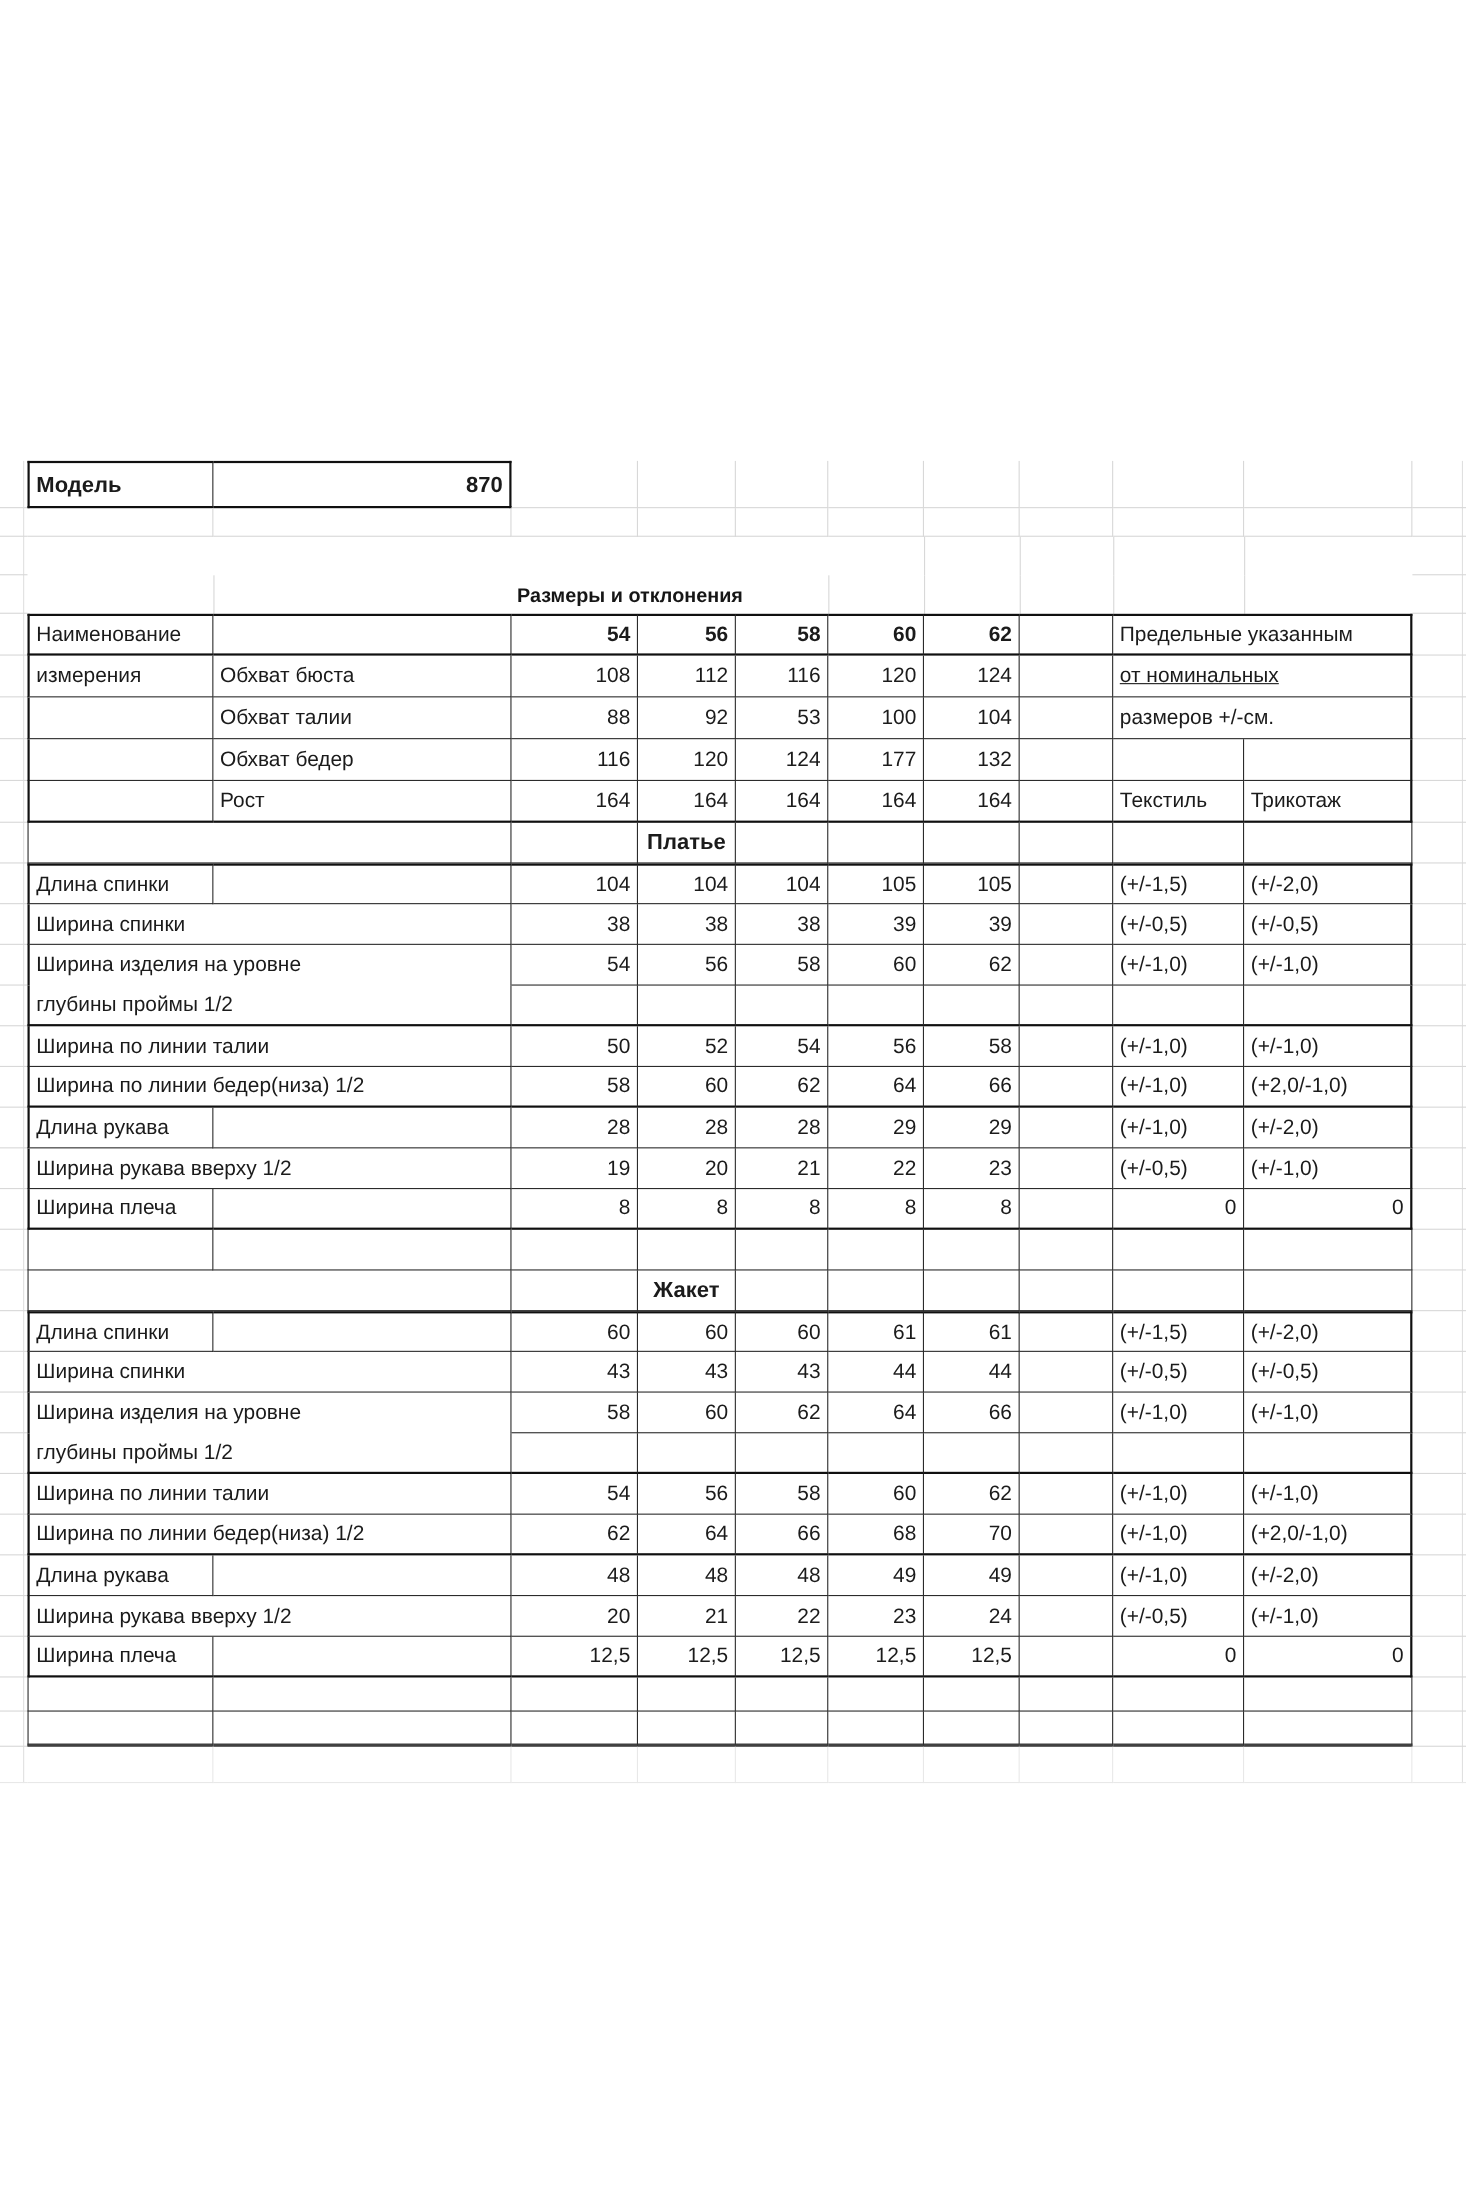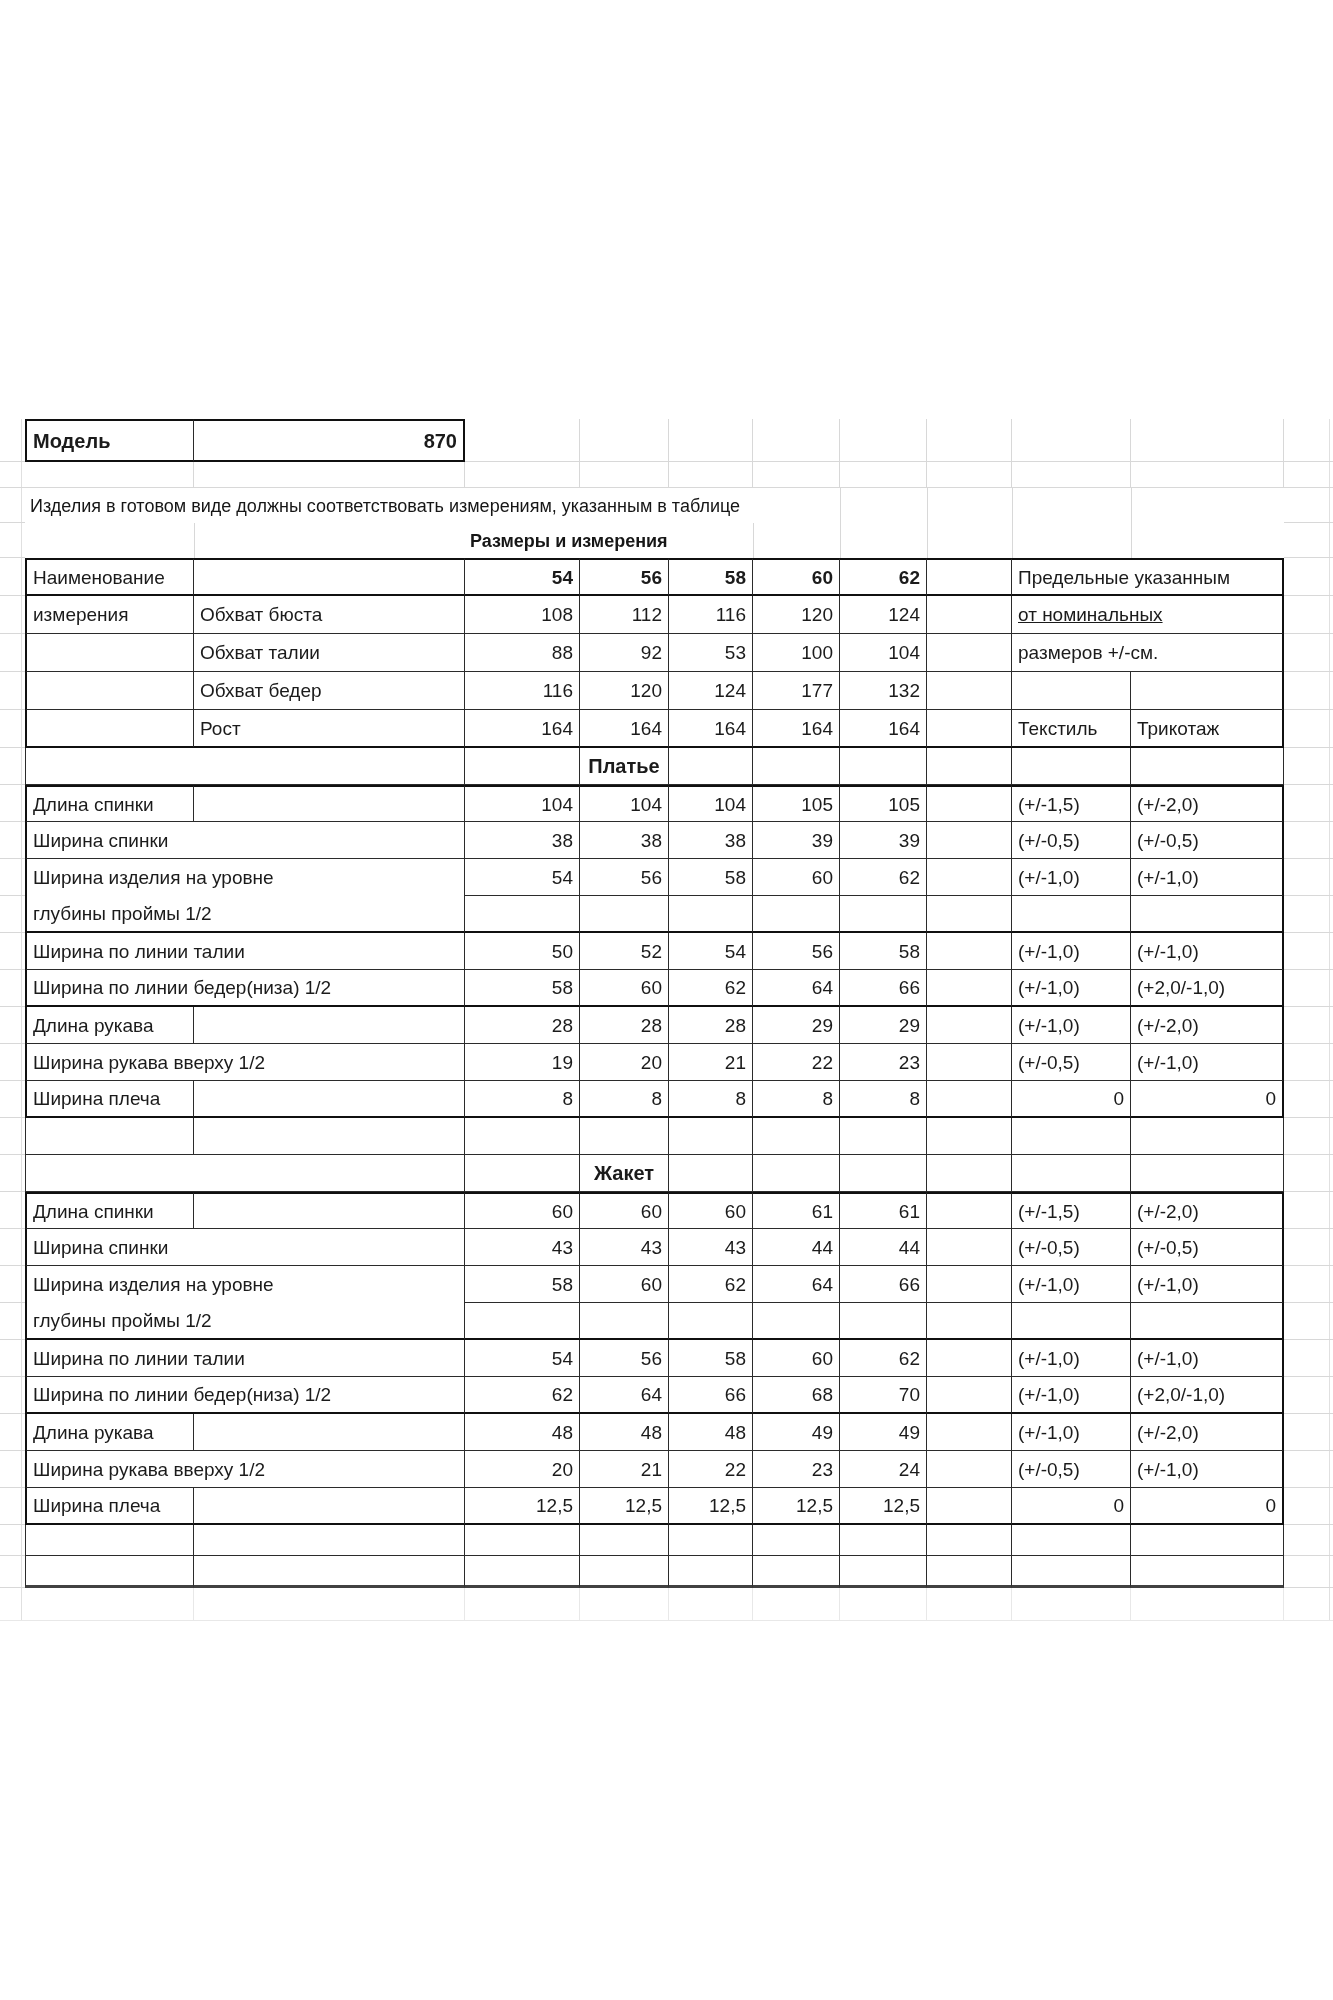--- a/index.html
+++ b/index.html
@@ -70,32 +70,31 @@
         <div class="c fR fB" style="left: 1012px; width: 119px;"></div>
         <div class="c fR fB" style="left: 1131px; width: 153px;"></div>
       </div>
       <div class="r" style="height: 35px;">
         <div class="c fB" style="left: 0px; width: 25px;"></div>
         <div class="c fB" style="left: 1284px; width: 49px;"></div>
         <div class="vf" style="left: 840px;"></div>
         <div class="vf" style="left: 927px;"></div>
         <div class="vf" style="left: 1012px;"></div>
         <div class="vf" style="left: 1131px;"></div>
-        <div class="txt" style="left: 30px;">Изделия в готовом виде должны соответствовать измерениям, указанным в таблице</div>
       </div>
       <div class="r" style="height: 35px;">
         <div class="c fB" style="left: 0px; width: 25px;"></div>
         <div class="c fB" style="left: 1284px; width: 49px;"></div>
         <div class="vf" style="left: 194px;"></div>
         <div class="vf" style="left: 753px;"></div>
         <div class="vf" style="left: 840px;"></div>
         <div class="vf" style="left: 927px;"></div>
         <div class="vf" style="left: 1012px;"></div>
         <div class="vf" style="left: 1131px;"></div>
-        <div class="txt bold" style="left: 470px;">Размеры и измерения</div>
+        <div class="txt bold" style="left: 470px;">Размеры и отклонения</div>
       </div>
       <div class="r" style="height: 38px;">
         <div class="c fB" style="left: 0px; width: 25px;"></div>
         <div class="c fB" style="left: 1284px; width: 49px;"></div>
         <div class="c TL TT TB tR left" style="left: 25px; width: 169px;">Наименование</div>
         <div class="c tR TT TB" style="left: 194px; width: 271px;"></div>
         <div class="c tR TT TB right bold" style="left: 465px; width: 115px;">54</div>
         <div class="c tR TT TB right bold" style="left: 580px; width: 89px;">56</div>
         <div class="c tR TT TB right bold" style="left: 669px; width: 84px;">58</div>
         <div class="c tR TT TB right bold" style="left: 753px; width: 87px;">60</div>

